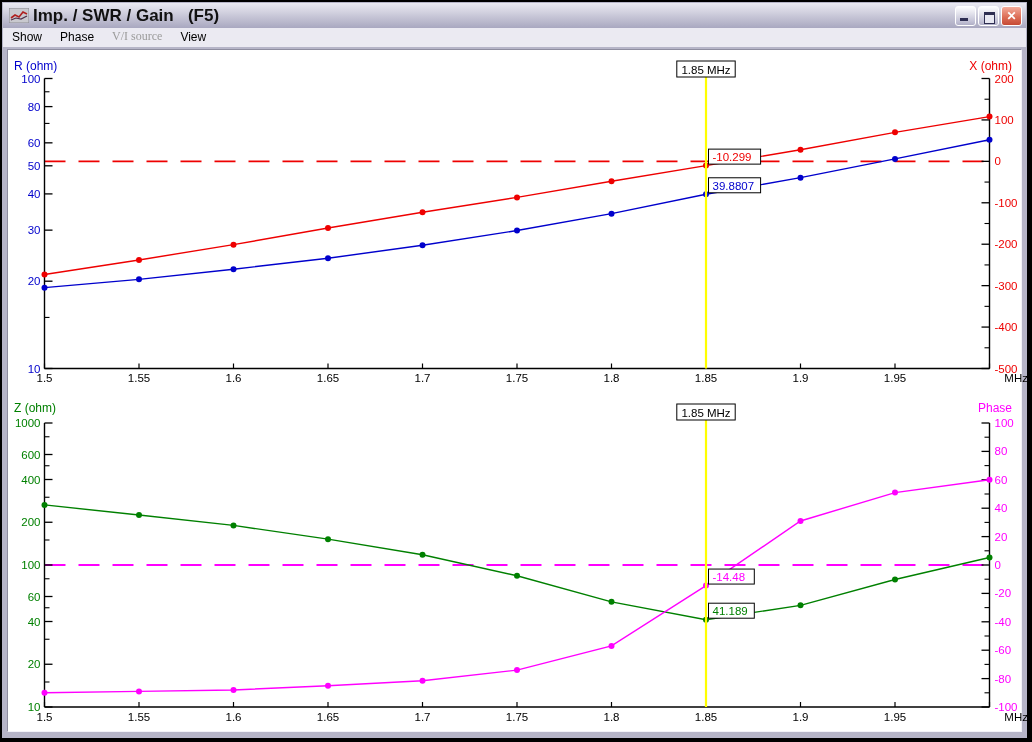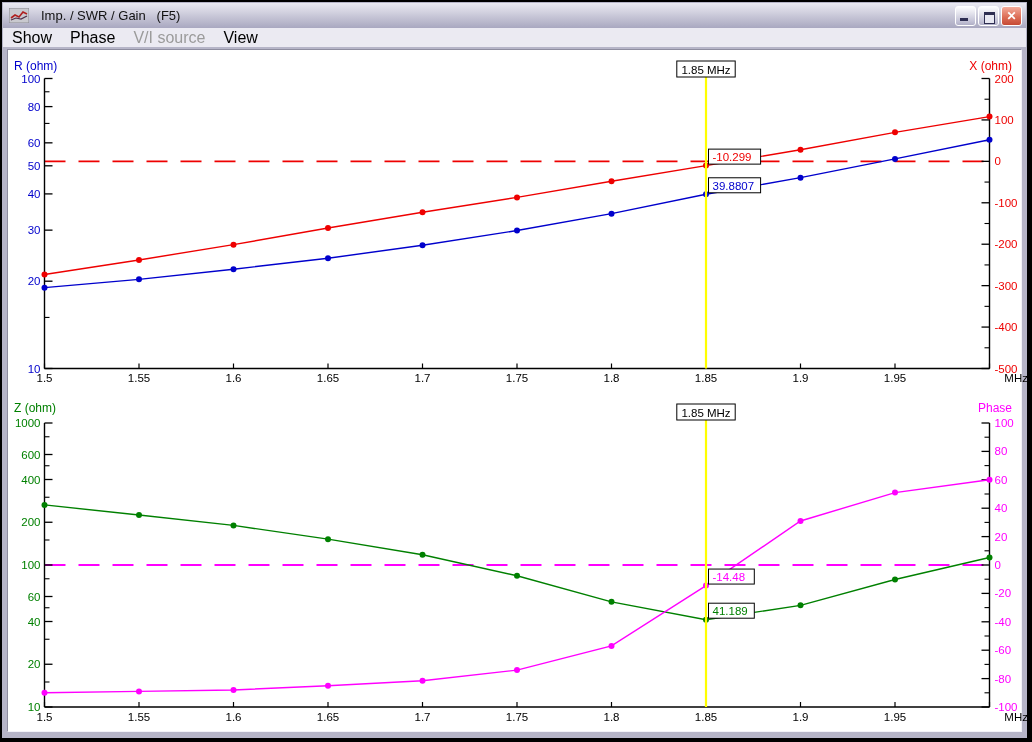--- a/index.html
+++ b/index.html
@@ -3,35 +3,35 @@
 <meta charset="utf-8">
 <style>
   html,body{margin:0;padding:0;}
   body{width:1032px;height:742px;position:relative;background:#000;overflow:hidden;
        font-family:"Liberation Sans",sans-serif;}
   .frame{position:absolute;left:2px;top:2px;right:5px;bottom:4px;background:#b6b5c8;}
   .titlebar{position:absolute;left:1px;right:1px;top:1px;height:25px;
             background:linear-gradient(#eaeaf2 0%,#c6c5d6 55%,#a9a8c0 100%);
             display:flex;align-items:center;}
   .app-icon{margin-left:6px;width:20px;height:15px;flex:0 0 auto;}
-  .title-text{margin-left:12px;font-size:13px;font-weight:normal;color:#111;white-space:pre;}
+  .title-text{margin-left:4px;font-size:17px;font-weight:bold;color:#111;white-space:pre;}
   .winbtns{position:absolute;right:4px;top:3px;display:flex;gap:2px;}
   .winbtn{width:21px;height:20px;border:1px solid #fff;border-radius:3px;
           background:linear-gradient(#fdfdfe,#c3c2d6 80%,#b0afc6);
           display:flex;align-items:center;justify-content:center;position:relative;
           box-sizing:border-box;cursor:default;}
   .winbtn.close{background:linear-gradient(#f3ab9b 0%,#dd6f58 55%,#c64a35 100%);
           color:#fff;font-size:12px;font-weight:bold;line-height:1;}
   .glyph-min{position:absolute;left:4px;bottom:4px;width:8px;height:3px;background:#2e2e52;}
   .glyph-restore{position:absolute;left:5px;top:5px;width:9px;height:8px;
           border:1px solid #2e2e52;border-top-width:3px;background:#e8e8f2;}
   .menubar{position:absolute;left:1px;right:1px;top:26px;height:19px;background:#ebeaf2;
-           display:flex;align-items:center;font-size:16px;color:#000;}
+           display:flex;align-items:flex-end;font-size:12px;color:#000;}
   .menu-item{padding:3px 9px;}
-  .menu-item.disabled{color:#9b9b9b;}
+  .menu-item.disabled{color:#9b9b9b;font-family:Liberation Serif, serif;}
   .client{position:absolute;left:5px;right:5px;top:47px;bottom:6px;background:#fff;
           border-top:1px solid #8e8da0;border-left:1px solid #8e8da0;
           border-right:1px solid #f2f2f8;border-bottom:1px solid #f2f2f8;}
   #charts{position:absolute;left:0;top:0;width:1032px;height:742px;}
   text.tick{font-family:"Liberation Sans",sans-serif;font-size:11.5px;}
   text.axtitle{font-family:"Liberation Sans",sans-serif;font-size:12px;}
 </style>
 </head>
 <body>
 

